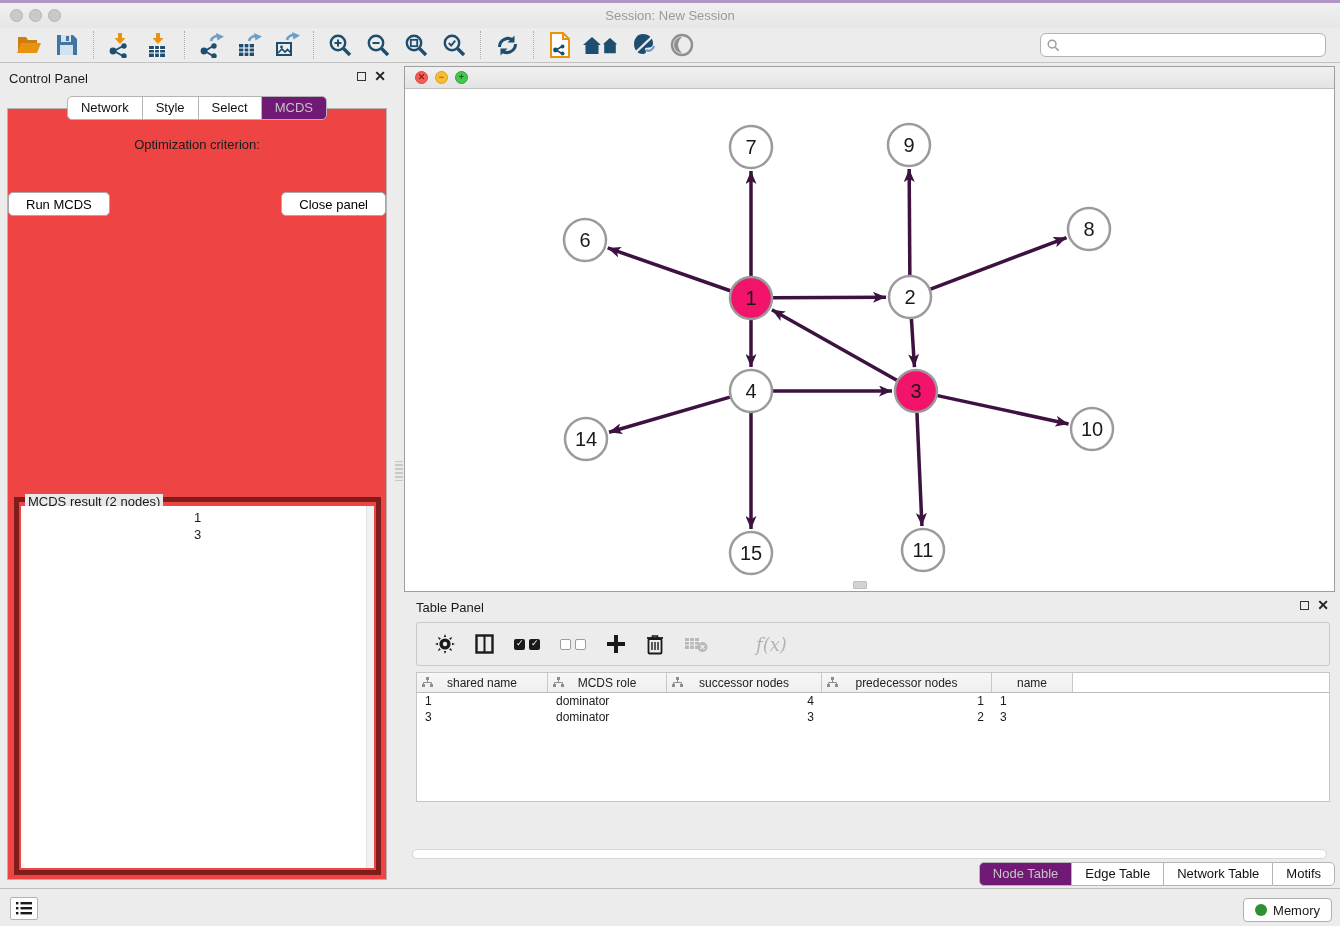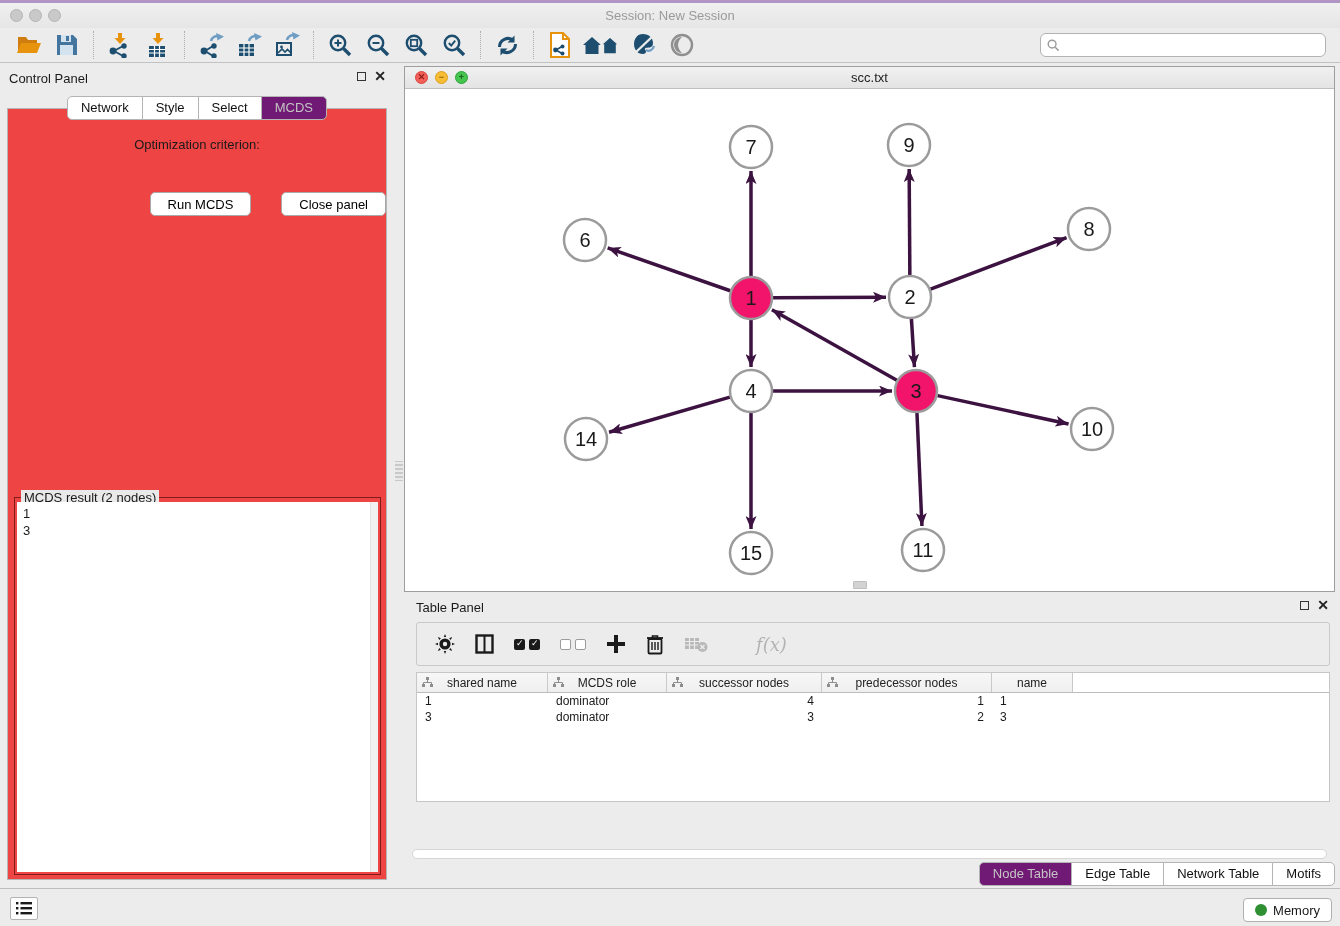--- a/index.html
+++ b/index.html
@@ -45,24 +45,24 @@
     background:#ef4444; border:1px solid #b5b5b5;padding-left:13px; }
   #opt-label { position:absolute; top:28px; left:0; right:0; text-align:center; font-size:13px; }
   #opt-combo { position:absolute; left:37px; right:32px; top:48px; height:24px;
     background:#fff; border:1px solid #a9a9a9; border-radius:5px;
     display:flex; align-items:center; font-size:13px; padding-left:11px; }
   .stepper { position:absolute; right:7px; top:3px; display:flex; flex-direction:column; gap:2px; }
   .stepper .up { width:0; height:0; border-left:4px solid transparent; border-right:4px solid transparent;
     border-bottom:5px solid #6b6b6b; }
   .stepper .down { width:0; height:0; border-left:4px solid transparent; border-right:4px solid transparent;
     border-top:5px solid #6b6b6b; }
-  #cp-buttons { position:absolute; top:83px; left:0; right:0; display:flex; justify-content:flex-end; gap:30px; }
+  #cp-buttons { position:absolute; top:83px; left:0; right:0; display:flex; justify-content:space-between; gap:30px; }
   .push-btn { height:24px; background:#fff; border:1px solid #a9a9a9; border-radius:5px;
     font-size:13px; padding:0 17px; display:flex; align-items:center; font-family:"Liberation Sans",sans-serif; }
-  #result-group { position:absolute; left:6px; right:5px; top:388px; bottom:4px; border:1px solid #7f1d1d; }
+  #result-group { position:absolute; left:6px; right:5px; top:388px; bottom:4px; border:5px solid #7f1d1d;text-align:center; }
   #result-legend { position:absolute; top:-8px; left:6px; background:#e9e9e9; padding:0 3px; font-size:13px; }
   #result-area { position:absolute; left:2px; right:2px; top:4px; bottom:2px; background:#fff; }
   #result-text { margin:0; font-family:"Liberation Sans",sans-serif; font-size:13px; padding:3px 6px; line-height:17px; }
   #result-scroll { position:absolute; right:0; top:0; bottom:0; width:8px; background:#f1f1f1; border-left:1px solid #e3e3e3; }
   
   #network-window { position:absolute; left:404px; top:66px; width:931px; height:526px;
     background:#fff; border:1px solid #9e9e9e; }
   #net-titlebar { position:absolute; left:0; top:0; right:0; height:22px;
     background:linear-gradient(#f1f1f1,#e3e3e3); border-bottom:1px solid #bfbfbf; }
   #net-titlebar .traffic { top:4px; }
@@ -297,21 +297,20 @@
       </div>
     </div>
   </div>
 </div>
 
 <div id="network-window">
   <div id="net-titlebar">
     <span class="traffic tl-red" style="left:10px">✕</span>
     <span class="traffic tl-yellow" style="left:30px">−</span>
     <span class="traffic tl-green" style="left:50px">+</span>
-    <div id="net-title">scc.txt</div>
   </div>
   <svg id="graph-svg" width="929" height="502">
       <defs>
         <marker id="arrowhead" viewBox="0 0 13 11" refX="13" refY="5.5" markerWidth="13" markerHeight="11" orient="auto" markerUnits="userSpaceOnUse">
           <path d="M0 0L13 5.5L0 11L3.2 5.5z" fill="#3c1240"></path>
         </marker>
       </defs>
       <line x1="346" y1="187" x2="346" y2="82" stroke="#3c1240" stroke-width="3.5" marker-end="url(#arrowhead)"></line>
       <line x1="325.23121807335133" y1="201.7434376400866" x2="202.65685301088945" y2="158.91624984717825" stroke="#3c1240" stroke-width="3.5" marker-end="url(#arrowhead)"></line>
       <line x1="367.9995649035371" y1="208.86163795658152" x2="481.0004746506868" y2="208.15094041100198" stroke="#3c1240" stroke-width="3.5" marker-end="url(#arrowhead)"></line>

